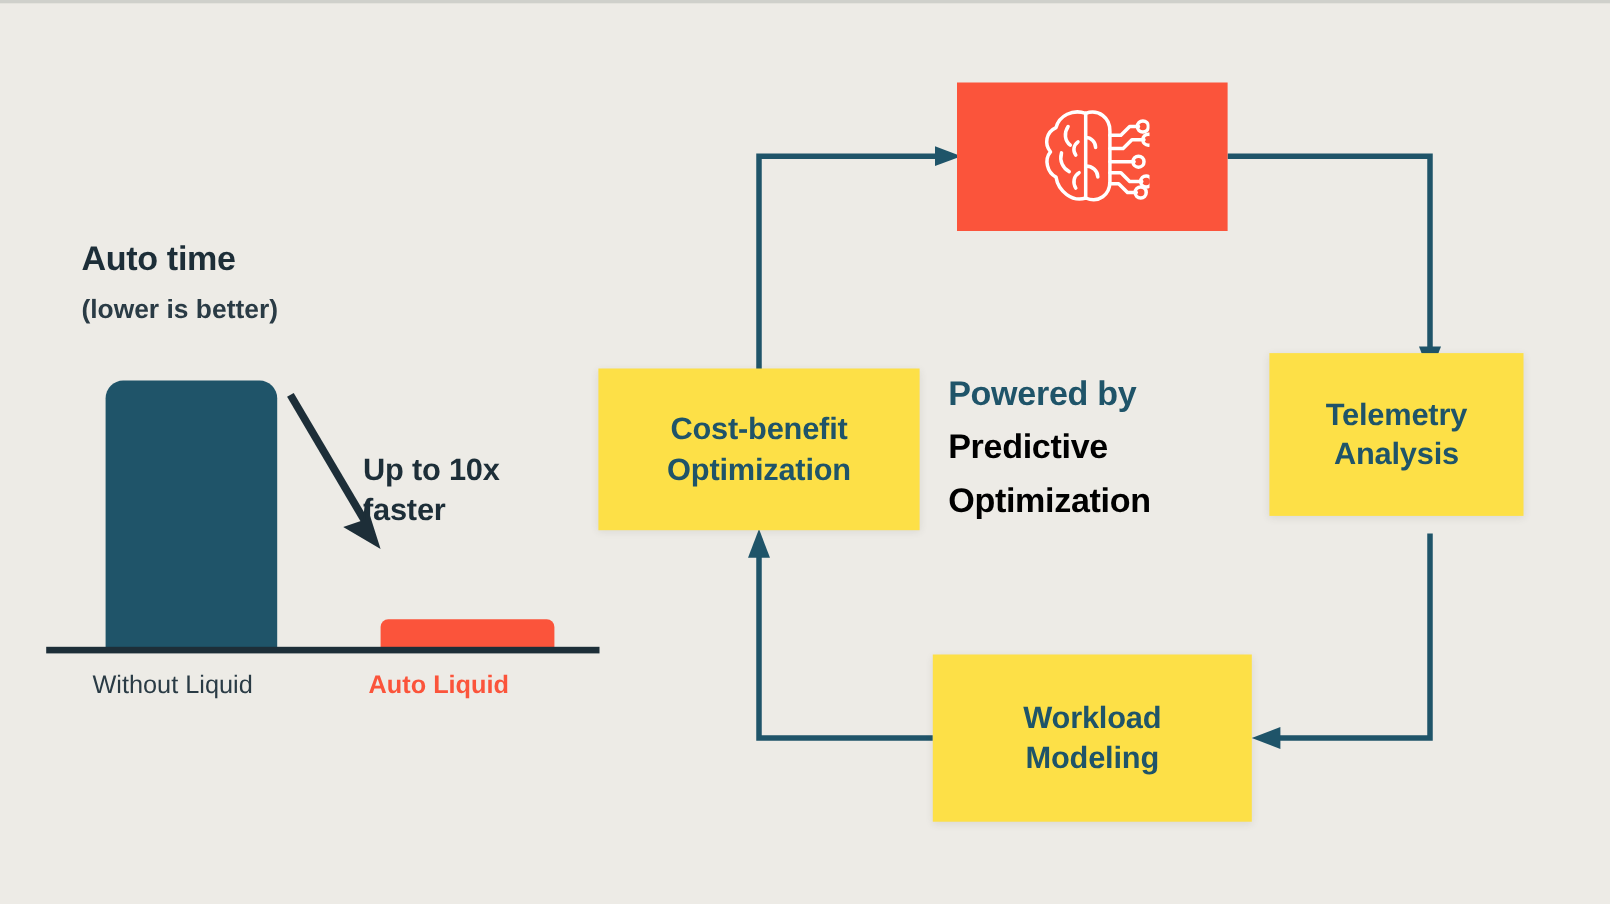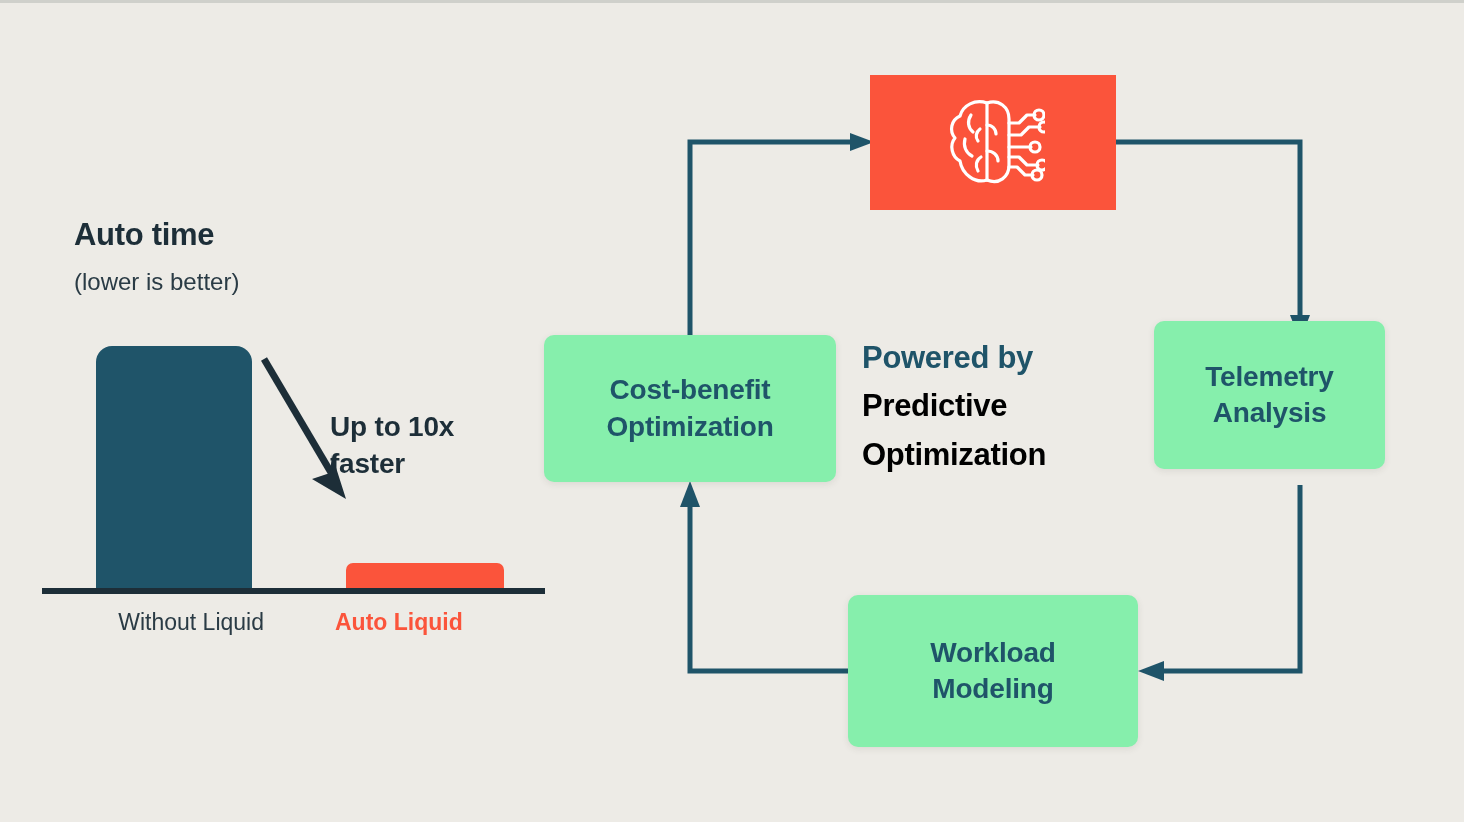--- a/index.html
+++ b/index.html
@@ -33,21 +33,21 @@
     font-size: 31px;
     font-weight: bold;
     letter-spacing: -0.3px;
     color: #1D2E38;
     white-space: nowrap;
   }
   .chart-subtitle {
     position: absolute;
     left: 74px; top: 265px;
     font-size: 24px;
-    font-weight: normal;
+    font-weight: bold;
     color: #2A3B45;
     white-space: nowrap;
   }
 
   .bar-without {
     position: absolute;
     left: 96px; top: 343px;
     width: 156px; height: 245px;
     background: #1F5469;
     border-radius: 16px 16px 0 0;
@@ -63,21 +63,21 @@
     position: absolute;
     left: 42px; top: 585px;
     width: 503px; height: 6px;
     background: #1D2E38;
   }
 
   .label-without {
     position: absolute;
     left: 84px; top: 606px;
     width: 180px;
-    text-align: right;
+    text-align: left;
     font-size: 23px;
     color: #2A3B45;
     white-space: nowrap;
   }
   .label-auto {
     position: absolute;
     left: 335px; top: 606px;
     width: 180px;
     text-align: left;
     font-size: 23px;
@@ -111,32 +111,31 @@
   }
   .connectors {
     position: absolute;
     left: 0; top: 0;
     width: 1464px; height: 822px;
     pointer-events: none;
   }
 
   .node {
     position: absolute;
-    background: #86efac;
+    background: #fde047;
     box-shadow: 0 2px 7px rgba(60,60,50,0.10);
     display: flex;
     align-items: center;
     justify-content: center;
     text-align: center;
     color: #1F5469;
     font-size: 28px;
     font-weight: bold;
     line-height: 1.3;
     letter-spacing: -0.2px;
-    border-radius: 10px;
   }
   .node-cost {
     left: 544px; top: 332px;
     width: 292px; height: 147px;
   }
   .node-telemetry {
     left: 1154px; top: 318px;
     width: 231px; height: 148px;
   }
   .node-workload {

